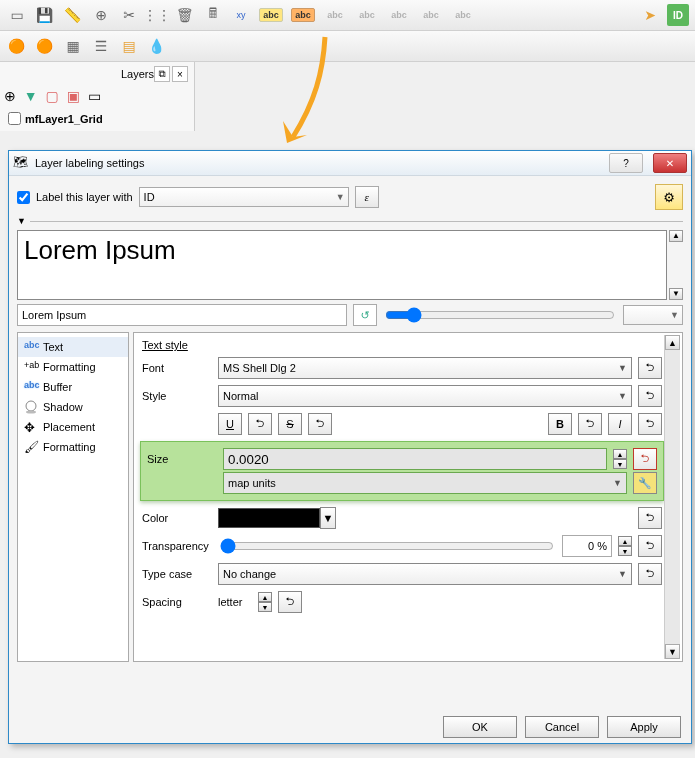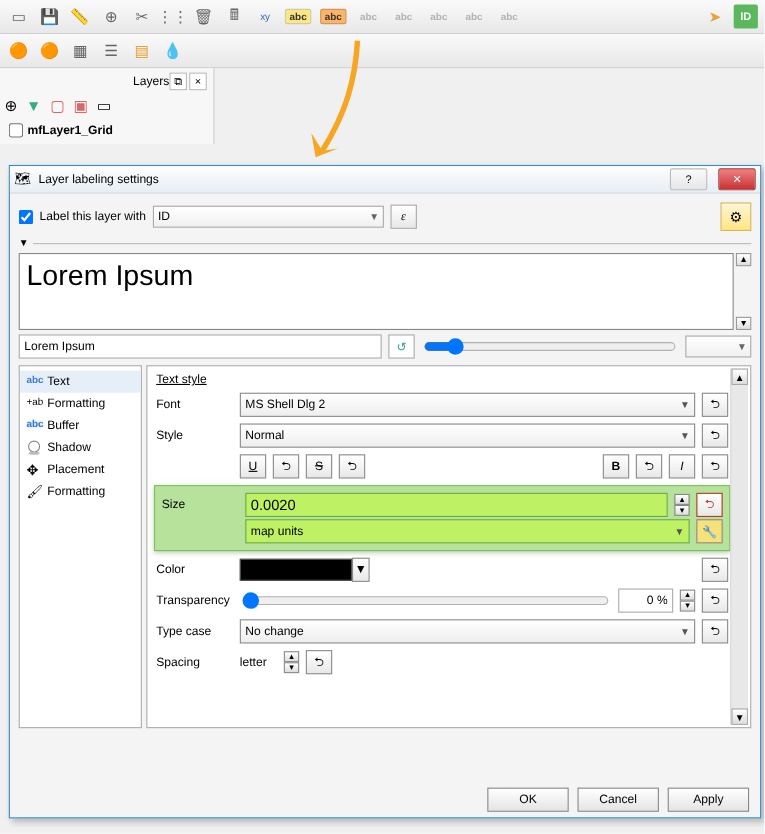--- a/index.html
+++ b/index.html
@@ -54,21 +54,21 @@
 .props{flex:1;border:1px solid #aaa;background:#fff;position:relative;overflow:auto}
 .props-inner{padding:6px 20px 6px 8px}
 .group-title{font-size:11px;text-decoration:underline;margin-bottom:6px}
 .prow{display:flex;align-items:center;gap:6px;margin:6px 0}
 .prow .lbl{width:70px}
 .prow .ctrl{flex:1}
 .dd{border:1px solid #888;height:20px;background:linear-gradient(#fff,#eee);display:flex;align-items:center;padding:0 4px;position:relative}
 .dd .arrow{position:absolute;right:4px;font-size:9px;color:#555}
 .icnbtn{width:22px;height:20px;border:1px solid #888;background:linear-gradient(#fff,#e8e8e8);display:flex;align-items:center;justify-content:center;font-size:11px}
 .hl{background:#b7e29b;border:1px solid #7ac15b;padding:4px 6px;margin:2px -2px;box-shadow:0 2px 4px rgba(60,120,40,.35)}
-.hl .dd,.hl .num{background:#bef264;border-color:#6aa84f}
+.hl .dd,.hl .num{background:#e5e5e5;border-color:#6aa84f}
 .num{border:1px solid #888;height:20px;padding:0 4px;background:#fff;flex:1}
 .spin{display:flex;flex-direction:column}
 .spin button{width:14px;height:10px;font-size:7px;padding:0;border:1px solid #888;background:linear-gradient(#fff,#ddd)}
 .colorbox{width:100px;height:18px;background:#000;border:1px solid #555}
 .bottom-btns{position:absolute;right:10px;bottom:6px;display:flex;gap:8px}
 .btn{min-width:74px;height:22px;border:1px solid #888;background:linear-gradient(#fff,#e4e4e4);font-size:11px}
 .vscroll{position:absolute;right:2px;top:2px;bottom:2px;width:15px;background:#f0f0f0;border-left:1px solid #ccc;display:flex;flex-direction:column}
 .vscroll button{height:15px;font-size:9px;border:1px solid #aaa;background:linear-gradient(#fff,#ddd);padding:0}
 .vscroll .track{flex:1;background:#e8e8e8}
 

